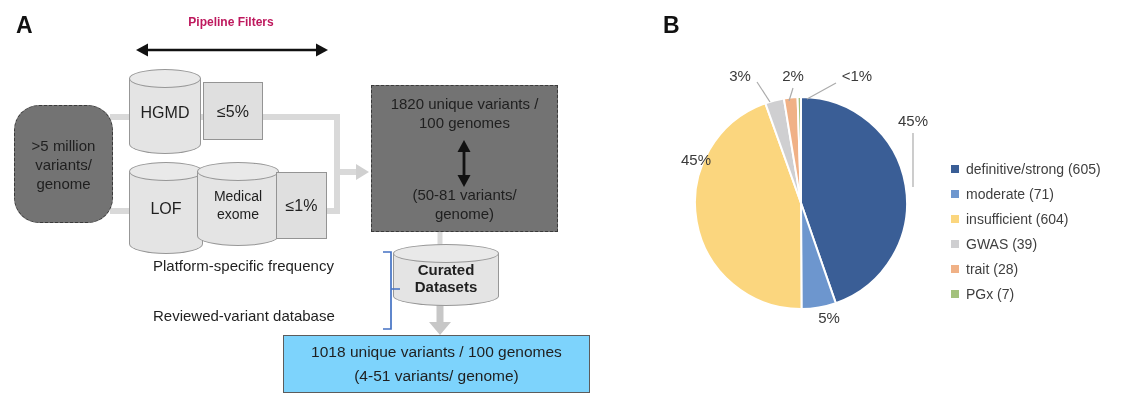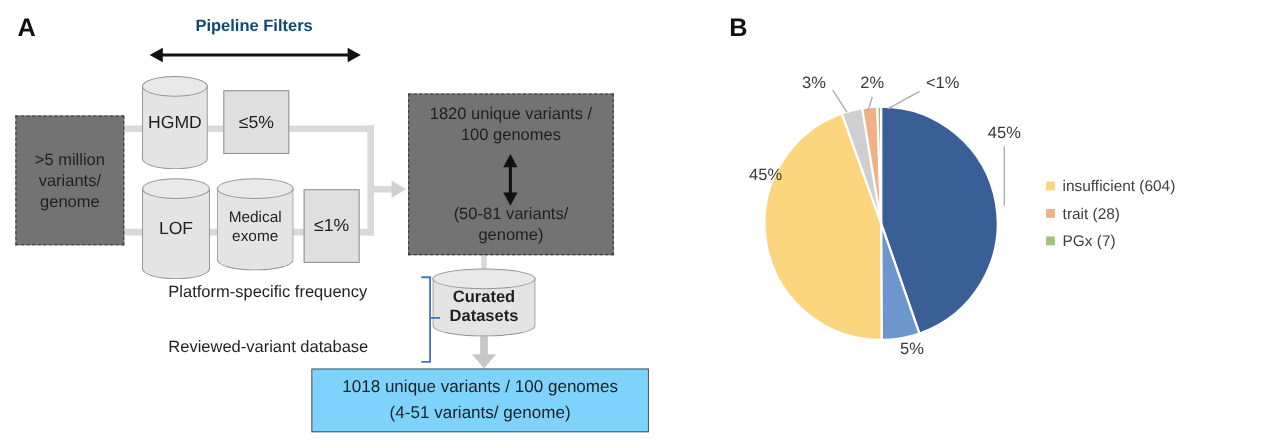--- a/index.html
+++ b/index.html
@@ -5,21 +5,21 @@
   html,body { margin:0; padding:0; background:#ffffff; }
   .canvas {
     position:relative; width:1148px; height:407px; overflow:hidden;
     font-family:"Liberation Sans", sans-serif; color:#1f1f1f; background:#fff;
   }
   .abs { position:absolute; }
   .prelines { white-space:pre-line; }
   .panel-label { font-size:23px; font-weight:bold; color:#111; }
 
   
-  .a-title { font-size:15px; font-weight:bold; text-align:center; color:#0c4a6e; }
+  .a-title { font-size:12px; font-weight:bold; text-align:center; color:#be185d; }
   svg.layer { position:absolute; left:0; top:0; }
   .z0 { z-index:0; } .z2 { z-index:2; }
 
   .dark-box {
     position:absolute; z-index:1; box-sizing:border-box;
     background:#737373; border:1.4px dashed #3a3a3a;
     display:flex; flex-direction:column; align-items:center; justify-content:center;
     text-align:center; font-size:15px; line-height:19px;
   }
   .final-box {
@@ -27,21 +27,21 @@
     background:#7dd3fc; border:1.6px solid #5c5c5c;
     display:flex; flex-direction:column; align-items:center; justify-content:center;
     text-align:center; font-size:15.5px; line-height:24px;
   }
   .filter-box {
     position:absolute; z-index:1; box-sizing:border-box;
     background:#dfdfdf; border:1.8px solid #949494;
     display:flex; align-items:center; justify-content:center;
     font-size:16px; line-height:19px; text-align:center;
   }
-  .cyl { position:absolute; z-index:1; }
+  .cyl { position:absolute; z-index:1;padding-left:12px; }
   .cyl-top {
     position:absolute; left:0; right:0; top:0; height:19px; box-sizing:border-box;
     border-radius:50%; background:#e9e9e9; border:1.8px solid #979797; z-index:2;
   }
   .cyl-body {
     position:absolute; left:0; right:0; top:9px; bottom:0; box-sizing:border-box;
     background:#e4e4e4; border:1.8px solid #979797; border-top:none;
     border-radius:0 0 50% 50% / 0 0 10px 10px; z-index:1;
   }
   .cyl-label {
@@ -81,21 +81,21 @@
   <svg class="layer z2" width="620" height="407" style="pointer-events:none;">
     <line x1="146" y1="50" x2="318" y2="50" stroke="#111" stroke-width="2.6"></line>
     <polygon points="148,43.5 148,56.5 136,50" fill="#111"></polygon>
     <polygon points="316,43.5 316,56.5 328,50" fill="#111"></polygon>
     <line x1="464" y1="150" x2="464" y2="177" stroke="#111" stroke-width="2.8"></line>
     <polygon points="457.5,152 470.5,152 464,140" fill="#111"></polygon>
     <polygon points="457.5,175 470.5,175 464,187" fill="#111"></polygon>
     <path d="M383,252 H391 V329 H383 M391,289 H400" fill="none" stroke="#4472c4" stroke-width="1.7"></path>
   </svg>
 
-  <div class="dark-box prelines" style="left:14px; top:105px; width:99px; height:118px;">&gt;5 million
+  <div class="dark-box prelines" style="left:14px; top:105px; width:99px; height:118px;border-radius:25px;">&gt;5 million
 variants/
 genome</div>
 
   <div class="cyl" style="left:129px; top:69px; width:60px; height:85px;">
     <div class="cyl-body"></div>
     <div class="cyl-top"></div>
     <div class="cyl-label">HGMD</div>
   </div>
 
   <div class="filter-box" style="left:203px; top:82px; width:60px; height:58px;">
@@ -160,22 +160,34 @@
 
   <div class="pct-label" style="left:720px; top:67px; width:40px;">3%</div>
   <div class="pct-label" style="left:773px; top:67px; width:40px;">2%</div>
   <div class="pct-label" style="left:833px; top:67px; width:48px;">&lt;1%</div>
   <div class="pct-label" style="left:891px; top:112px; width:44px;">45%</div>
   <div class="pct-label" style="left:674px; top:151px; width:44px;">45%</div>
   <div class="pct-label" style="left:807px; top:309px; width:44px;">5%</div>
 
   <div class="legend">
       <div class="legend-row">
+        <span class="legend-swatch" style="background: rgb(58, 94, 150);"></span>
+        <span class="legend-label">definitive/strong (605)</span>
+      </div>
+      <div class="legend-row">
+        <span class="legend-swatch" style="background: rgb(109, 150, 206);"></span>
+        <span class="legend-label">moderate (71)</span>
+      </div>
+      <div class="legend-row">
         <span class="legend-swatch" style="background: rgb(251, 214, 126);"></span>
         <span class="legend-label">insufficient (604)</span>
+      </div>
+      <div class="legend-row">
+        <span class="legend-swatch" style="background: rgb(207, 207, 209);"></span>
+        <span class="legend-label">GWAS (39)</span>
       </div>
       <div class="legend-row">
         <span class="legend-swatch" style="background: rgb(240, 177, 134);"></span>
         <span class="legend-label">trait (28)</span>
       </div>
       <div class="legend-row">
         <span class="legend-swatch" style="background: rgb(163, 193, 124);"></span>
         <span class="legend-label">PGx (7)</span>
       </div>
     </div>

